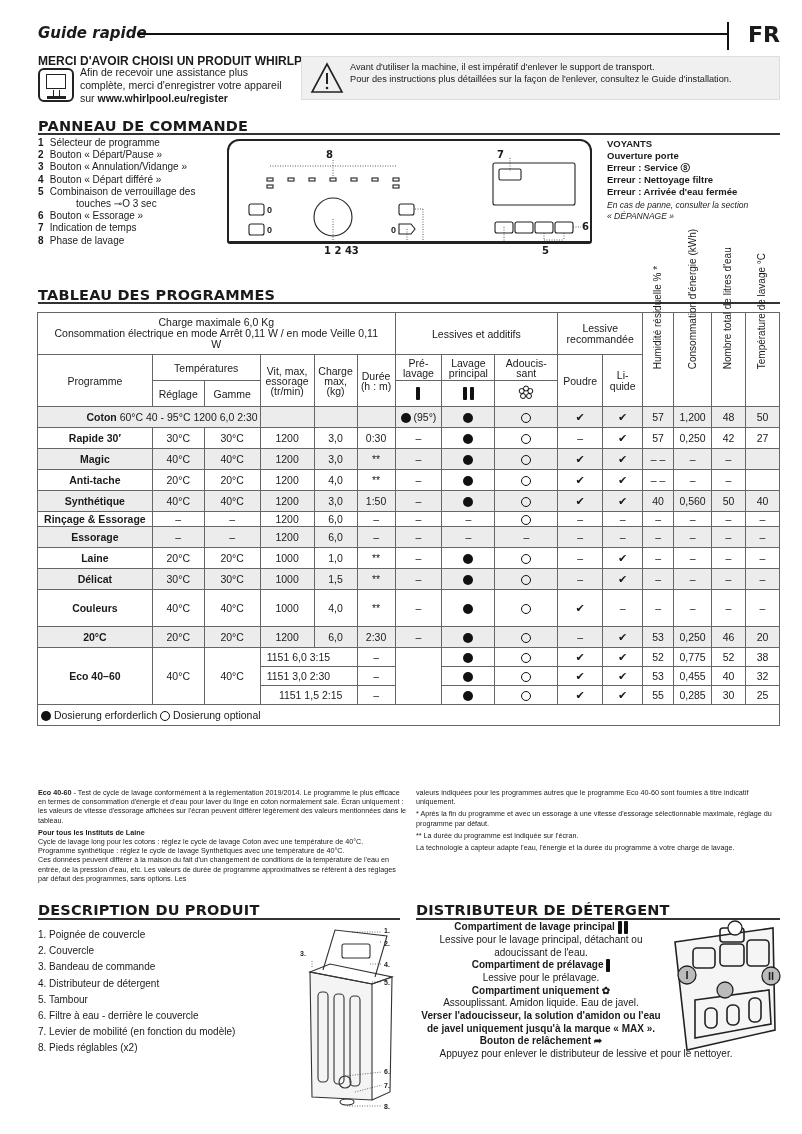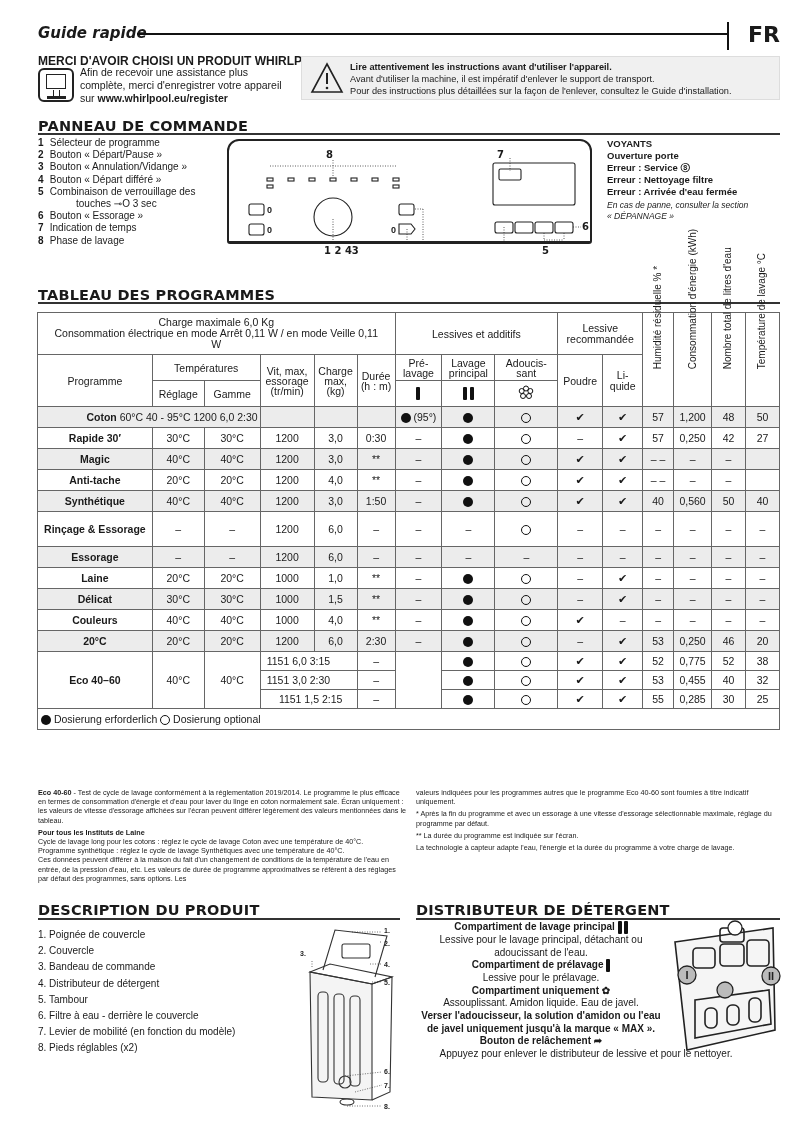--- a/index.html
+++ b/index.html
@@ -62,21 +62,20 @@
   <div><span>sur </span><b>www.whirlpool.eu/register</b></div>
 </div>
 
 <div class="abs warn-box">
   <svg class="abs warn-icon" width="34" height="32">
     <polygon points="17,2 32,30 2,30" fill="none" stroke="#222" stroke-width="1.6"></polygon>
     <line x1="17" y1="11" x2="17" y2="22" stroke="#222" stroke-width="2"></line>
     <circle cx="17" cy="26" r="1.3" fill="#222"></circle>
   </svg>
   <div class="abs warn-text">
-    <div style="font-weight:bold">Lire attentivement les instructions avant d'utiliser l'appareil.</div>
     <div>Avant d'utiliser la machine, il est impératif d'enlever le support de transport.</div>
     <div>Pour des instructions plus détaillées sur la façon de l'enlever, consultez le Guide d'installation.</div>
   </div>
 </div>
 
 <div class="abs sec-title" style="left:38px;top:118px;">PANNEAU DE COMMANDE</div>
 <div class="abs sec-line" style="left:38px;top:133px;width:742px;"></div>
 <div class="abs cp-list">
   <div><b>1</b> <span>Sélecteur de programme</span></div>
   <div><b>2</b> <span>Bouton « Départ/Pause »</span></div>
@@ -308,21 +307,21 @@
         <td>–</td>
         <td><span class="dot"></span></td>
         <td><span class="ring"></span></td>
         <td><span class="check">✔</span></td>
         <td><span class="check">✔</span></td>
         <td>40</td>
         <td>0,560</td>
         <td>50</td>
         <td>40</td>
       </tr>
-      <tr style="height: 35px;">
+      <tr style="height: 15px;">
         <td class="prog">Rinçage &amp; Essorage</td>
         <td>–</td>
         <td>–</td>
         <td>1200</td>
         <td>6,0</td>
         <td>–</td>
         <td>–</td>
         <td>–</td>
         <td><span class="ring"></span></td>
         <td>–</td>
@@ -376,21 +375,21 @@
         <td>–</td>
         <td><span class="dot"></span></td>
         <td><span class="ring"></span></td>
         <td>–</td>
         <td><span class="check">✔</span></td>
         <td>–</td>
         <td>–</td>
         <td>–</td>
         <td>–</td>
       </tr>
-      <tr style="height: 21px;">
+      <tr style="height: 37px;">
         <td class="prog">Couleurs</td>
         <td>40°C</td>
         <td>40°C</td>
         <td>1000</td>
         <td>4,0</td>
         <td>**</td>
         <td>–</td>
         <td><span class="dot"></span></td>
         <td><span class="ring"></span></td>
         <td><span class="check">✔</span></td>

